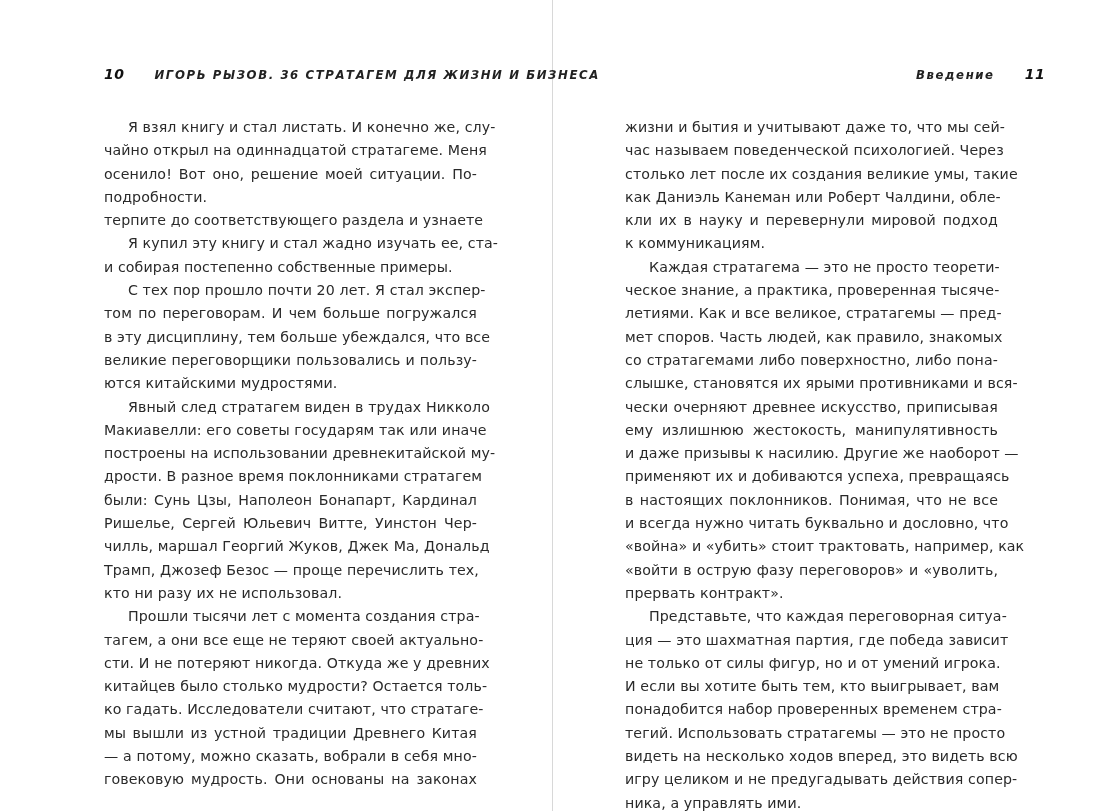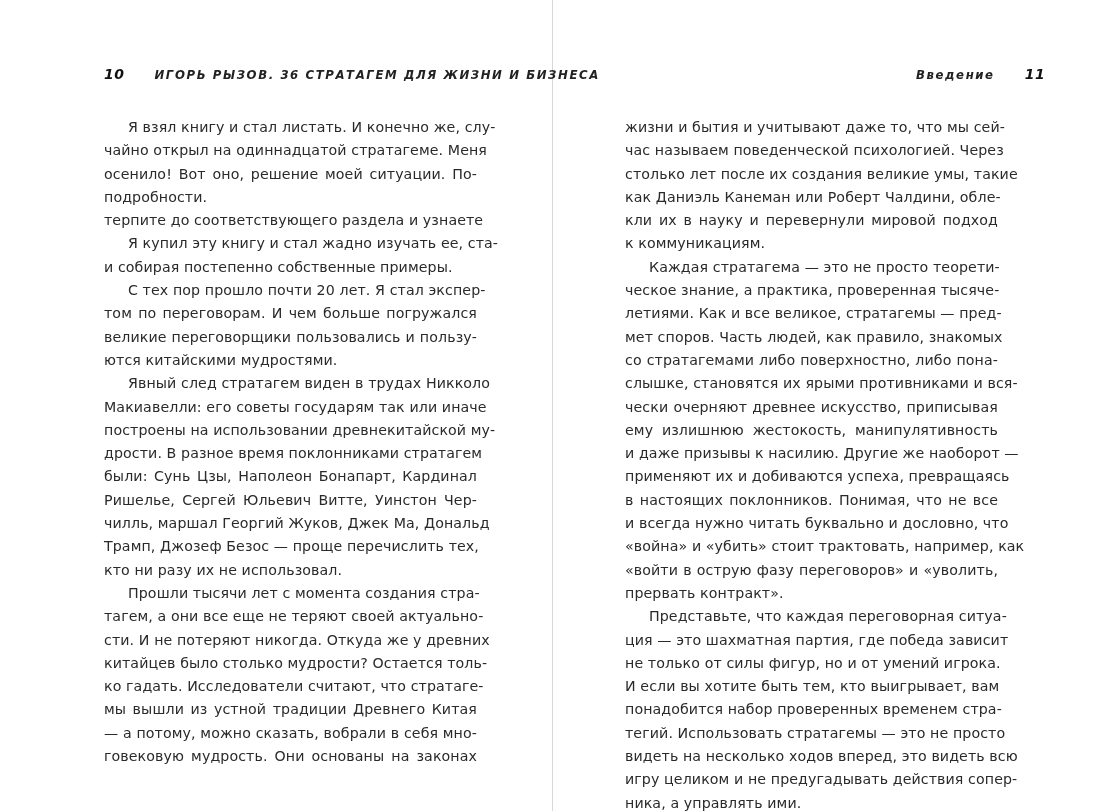--- a/index.html
+++ b/index.html
@@ -39,20 +39,21 @@
   <div class="column col-left" id="col-left">
       <span class="line indent">Я взял книгу и стал листать. И конечно же, слу-</span>
       <span class="line">чайно открыл на одиннадцатой стратагеме. Меня</span>
       <span class="line">осенило! Вот оно, решение моей ситуации. По-</span>
       <span class="line last">подробности.</span>
       <span class="line">терпите до соответствующего раздела и узнаете</span>
       <span class="line indent">Я купил эту книгу и стал жадно изучать ее, ста-</span>
       <span class="line last">и собирая постепенно собственные примеры.</span>
       <span class="line indent">С тех пор прошло почти 20 лет. Я стал экспер-</span>
       <span class="line">том по переговорам. И чем больше погружался</span>
+      <span class="line">в эту дисциплину, тем больше убеждался, что все</span>
       <span class="line">великие переговорщики пользовались и пользу-</span>
       <span class="line last">ются китайскими мудростями.</span>
       <span class="line indent">Явный след стратагем виден в трудах Никколо</span>
       <span class="line">Макиавелли: его советы государям так или иначе</span>
       <span class="line">построены на использовании древнекитайской му-</span>
       <span class="line">дрости. В разное время поклонниками стратагем</span>
       <span class="line">были: Сунь Цзы, Наполеон Бонапарт, Кардинал</span>
       <span class="line">Ришелье, Сергей Юльевич Витте, Уинстон Чер-</span>
       <span class="line">чилль, маршал Георгий Жуков, Джек Ма, Дональд</span>
       <span class="line">Трамп, Джозеф Безос — проще перечислить тех,</span>

